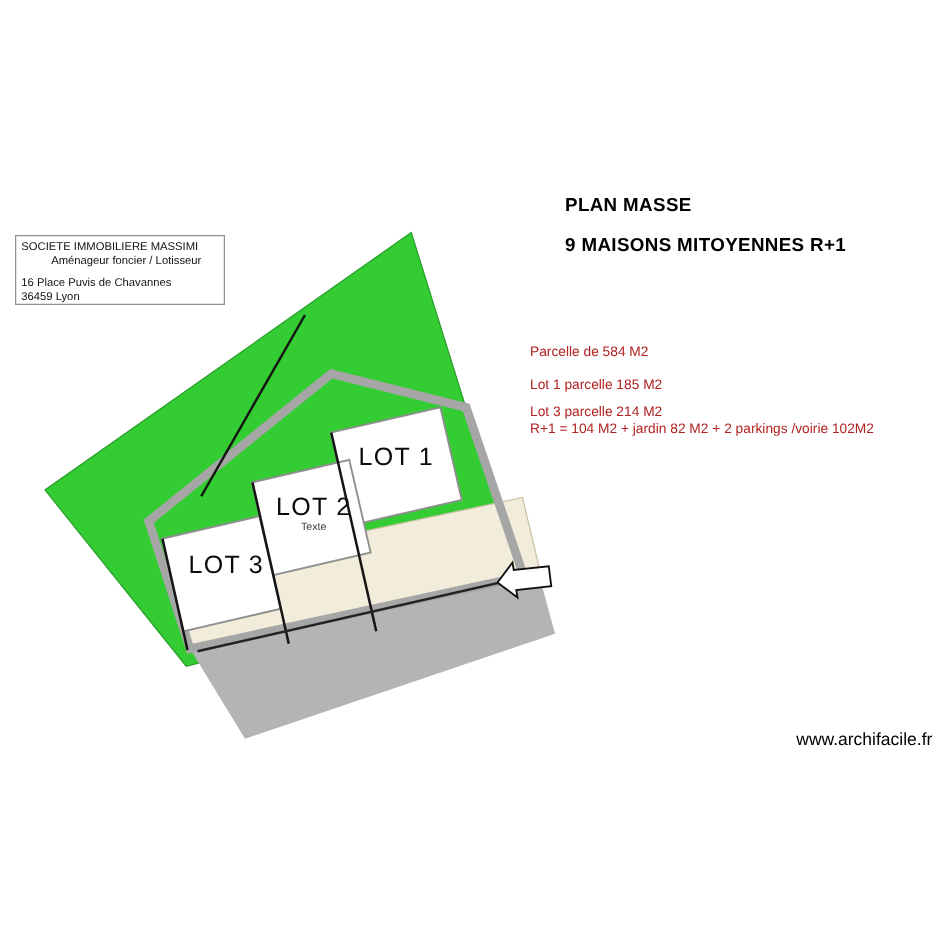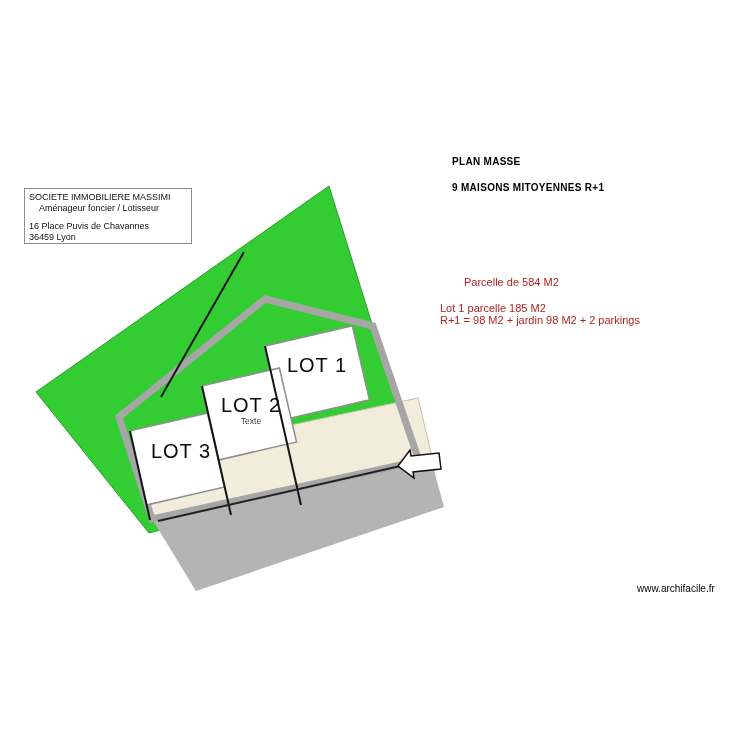--- a/index.html
+++ b/index.html
@@ -15,37 +15,37 @@
   .lot-rect{fill:#ffffff;stroke:#8f8f8f;stroke-width:1.5;}
   .black-line{stroke:#151515;stroke-width:2;fill:none;}
   .thin-black-line{stroke:#222;stroke-width:2;fill:none;}
   .arrow-shape{fill:#ffffff;stroke:#111;stroke-width:1.5;stroke-linejoin:miter;}
   .lot-label{font-family:"Liberation Sans","DejaVu Sans",sans-serif;font-size:20px;fill:#0b0b0b;
              text-anchor:middle;letter-spacing:1px;}
   .lot-note{font-family:"Liberation Sans","DejaVu Sans",sans-serif;font-size:8.5px;fill:#3a3a3a;
             text-anchor:middle;}
 
   
-  .info-box{position:absolute;left:24px;top:188px;width:168px;height:56px;border:1px solid #8f8f8f;
+  .info-box{position:absolute;left:12px;top:188px;width:168px;height:56px;border:1px solid #8f8f8f;
             background:#fff;font-size:9px;line-height:10.5px;color:#111;padding:3px 4px;box-sizing:border-box;}
-  .info-box .indent{padding-left:10px;}
+  .info-box .indent{padding-left:10px;text-align:center;}
   .info-box .gap{height:8px;}
 
   
   .titles{position:absolute;left:452px;top:156px;color:#000;}
-  .titles div{font-size:10px;font-weight:bold;letter-spacing:.3px;margin-bottom:15px;white-space:nowrap;}
+  .titles div{font-size:15px;font-weight:bold;letter-spacing:.3px;margin-bottom:15px;white-space:nowrap;}
 
   
   .details{position:absolute;left:424px;top:276px;width:300px;color:var(--detail_red);
            font-size:11px;line-height:12.5px;}
-  .details .para{margin-bottom:13px;white-space:nowrap;margin-left:40px;}
-  .details .lot-detail{margin-bottom:10px;white-space:nowrap;margin-left:16px;}
+  .details .para{margin-bottom:13px;white-space:nowrap;}
+  .details .lot-detail{margin-bottom:10px;white-space:nowrap;}
 
   
-  .watermark{position:absolute;left:637px;top:583px;font-size:10px;color:#000;white-space:nowrap;}
+  .watermark{position:absolute;left:637px;top:583px;font-size:14px;color:#000;white-space:nowrap;}
 </style>
 </head>
 <body>
 
 <div class="page">
 
   <svg width="750" height="750" viewBox="0 0 750 750">
 
     <polygon class="green-shape" points="329,186 397,404 419,463 149,533 36,392"></polygon>
 
@@ -89,19 +89,22 @@
 
   <div class="titles">
     <div>PLAN MASSE</div>
     <div>9 MAISONS MITOYENNES R+1</div>
   </div>
 
   <div class="details">
     <div class="para">Parcelle de 584 M2</div>
     <div class="lot-detail">
       <div>Lot 1 parcelle 185 M2</div>
-      <div>R+1 = 98 M2 + jardin 98 M2 + 2 parkings</div>
+    </div>
+    <div class="lot-detail">
+      <div>Lot 3 parcelle 214 M2</div>
+      <div>R+1 = 104 M2 + jardin 82 M2 + 2 parkings /voirie 102M2</div>
     </div>
   </div>
 
   <div class="watermark">www.archifacile.fr</div>
 
 </div>
 
 </body></html>

